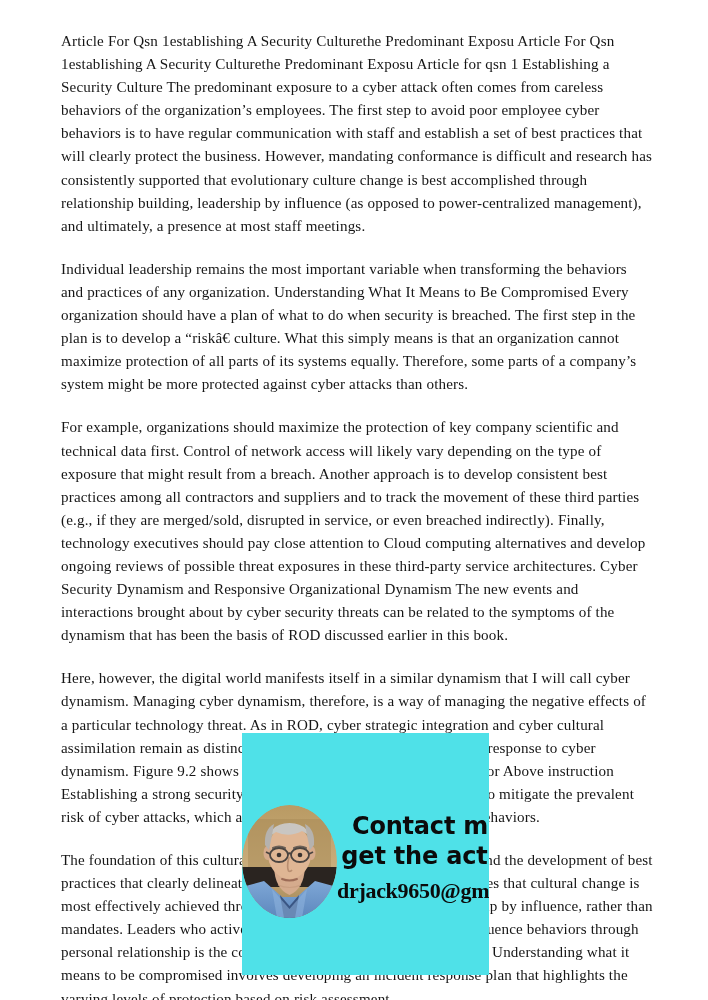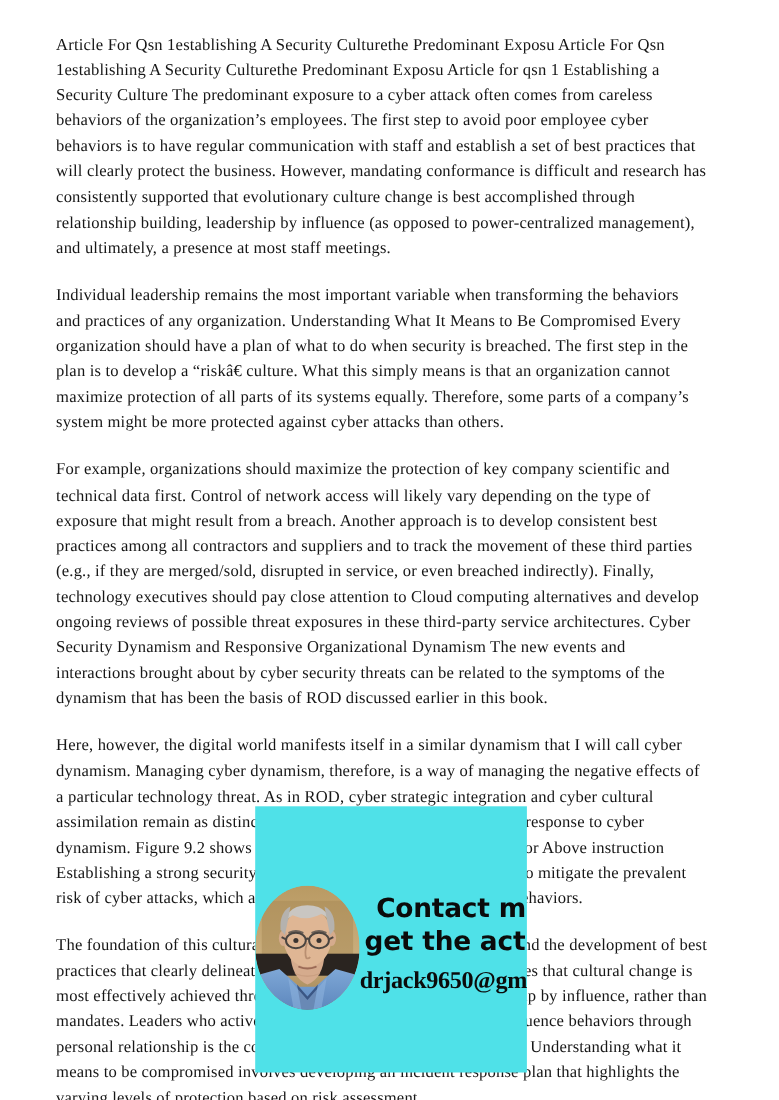--- a/index.html
+++ b/index.html
@@ -12,21 +12,21 @@
     width: 708px;
     height: 1000px;
     position: relative;
     overflow: hidden;
     font-family: "Liberation Serif", "DejaVu Serif", serif;
     color: #000000;
   }
 
   #page {
     position: absolute;
-    left: 2px;
+    left: 12px;
     top: 0;
     width: 632px;
     height: 1000px;
   }
 
   .doc-body {
     position: absolute;
     left: 49px;
     top: 30px;
     width: 592px;

